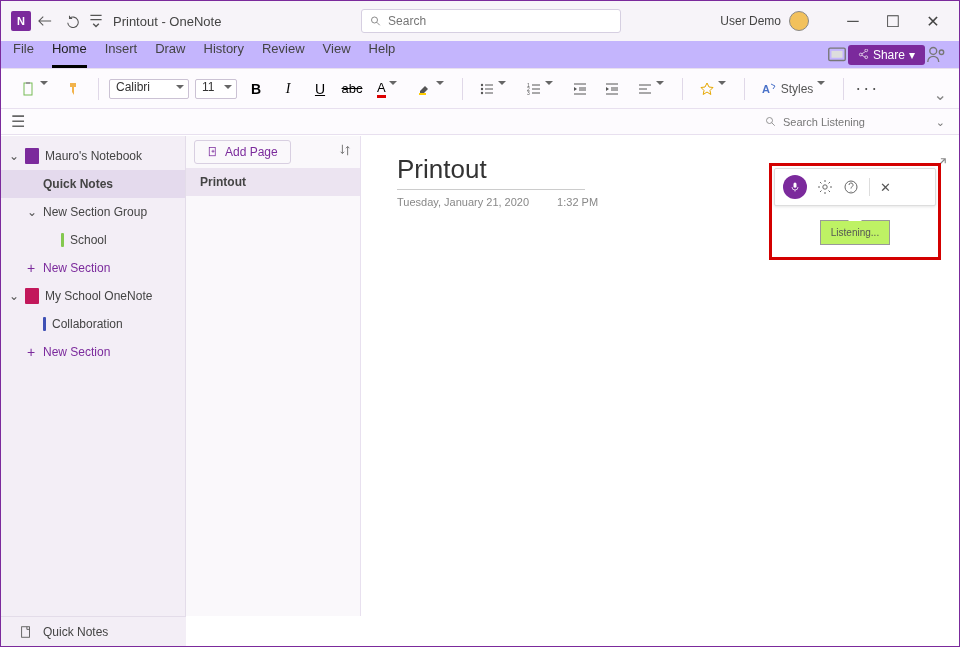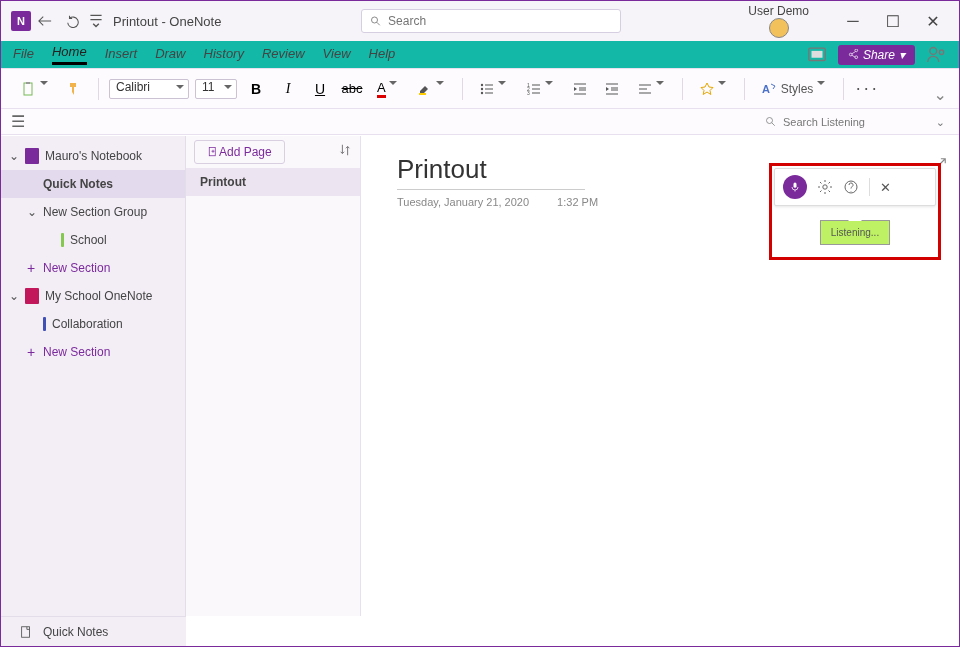--- a/index.html
+++ b/index.html
@@ -7,31 +7,31 @@
 
 
 .titlebar { height: 40px; background: #f7f4f9; display: flex; align-items: center; position: relative; }
 .titlebar .app-icon { width: 20px; height: 20px; background: #7b2a9c; margin-left: 10px; display: flex; align-items: center; justify-content: center; color: #fff; font-size: 11px; font-weight: bold; border-radius: 2px; }
 .tb-btn { width: 28px; height: 28px; display: flex; align-items: center; justify-content: center; color: #555; cursor: pointer; }
 .tb-btn svg { width: 14px; height: 14px; }
 .title { margin-left: 8px; color: #444; font-size: 13px; }
 .search-box { position: absolute; left: 360px; top: 8px; width: 260px; height: 24px; background: #fff; border: 1px solid #d6cfe1; border-radius: 3px; display: flex; align-items: center; padding: 0 8px; }
 .search-box svg { width: 13px; height: 13px; color: #666; }
 .search-box input { border: none; outline: none; font-size: 12px; margin-left: 6px; width: 100%; color: #444; }
-.user-area { position: absolute; right: 150px; display: flex; align-items: center; gap: 0; flex-direction: column; }
+.user-area { position: absolute; right: 150px; display: flex; align-items: center; gap: 8px; }
 .user-area .name { font-size: 12px; color: #444; }
 .avatar { width: 20px; height: 20px; border-radius: 50%; background: #f2c15c; border: 1px solid #888; }
 .win-controls { position: absolute; right: 6px; display: flex; }
 .win-controls .wc { width: 40px; height: 30px; display: flex; align-items: center; justify-content: center; color: #444; cursor: pointer; }
 
 
-.menubar { height: 28px; background: #14b8a6; display: flex; align-items: center; padding: 0 12px; gap: 18px; font-size: 13px; color: #444; border-bottom: 1px solid #e8e0ef; font-style: italic; }
+.menubar { height: 28px; background: #c4b5fd; display: flex; padding: 0 12px; gap: 18px; font-size: 13px; color: #444; border-bottom: 1px solid #e8e0ef; }
 .menubar .menu-item { cursor: pointer; padding-bottom: 3px; }
 .menubar .menu-item.active { color: #222; border-bottom: 3px solid #000000; font-weight: 500; }
-.menubar .right { margin-left: auto; display: flex; align-items: center; gap: 10px; }
+.menubar .right { margin-left: auto; display: flex; align-items: center; }
 .share-btn { background: #7b2a9c; color: #fff; border-radius: 3px; padding: 3px 10px; font-size: 12px; display: flex; align-items: center; gap: 4px; cursor: pointer; }
 .meet-btn { width: 22px; height: 22px; display: flex; align-items: center; justify-content: center; }
 
 
 .toolbar { height: 40px; background: #fdfbfe; display: flex; align-items: center; padding: 0 14px; gap: 6px; border-bottom: 1px solid #e8e0ef; position: relative; }
 .tool { height: 26px; min-width: 26px; display: flex; align-items: center; justify-content: center; cursor: pointer; border-radius: 3px; }
 .tool svg { width: 16px; height: 16px; color: #555; }
 .tool.wide { padding: 0 6px; gap: 3px; }
 .sep { width: 1px; height: 22px; background: #e0d8e8; margin: 0 4px; }
 .font-select { height: 20px; border: 1px solid #cbc2d4; border-radius: 2px; background: #fff; font-size: 12px; padding: 0 20px 0 6px; color: #333; position: relative; }
@@ -62,21 +62,21 @@
 .nb-item .nb-icon { width: 14px; height: 16px; border-radius: 1px; }
 .nb-item.indent1 { padding-left: 26px; }
 .nb-item.indent2 { padding-left: 44px; }
 .nb-item .plus { color: #7b2a9c; font-size: 14px; width: 10px; }
 .nb-item.new { color: #7b2a9c; }
 .section-bar { width: 3px; height: 14px; border-radius: 1px; }
 
 
 .pages { width: 175px; border-right: 1px solid #e8e0ef; background: #faf8fb; }
 .pages-top { height: 32px; display: flex; align-items: center; justify-content: space-between; padding: 0 8px; }
-.add-page-btn { border: 1px solid #d8cfe1; border-radius: 3px; height: 24px; display: flex; align-items: center; padding: 0 12px; font-size: 12px; color: #7b2a9c; cursor: pointer; }
+.add-page-btn { border: 1px solid #d8cfe1; border-radius: 3px; height: 24px; display: flex; align-items: center; gap: 6px; padding: 0 12px; font-size: 12px; color: #7b2a9c; cursor: pointer; }
 .sort-btn { color: #666; cursor: pointer; }
 .page-item { height: 28px; display: flex; align-items: center; font-size: 12px; color: #444; padding: 0 14px; cursor: pointer; }
 .page-item.selected { background: #ece4f1; font-weight: 600; }
 
 
 .canvas { flex: 1; background: #fff; position: relative; padding: 18px 36px; }
 .page-title { font-size: 26px; color: #333; font-weight: 400; padding-bottom: 4px; border-bottom: 1px solid #ccc; width: 188px; }
 .page-meta { margin-top: 6px; font-size: 11px; color: #888; display: flex; gap: 28px; }
 
 

